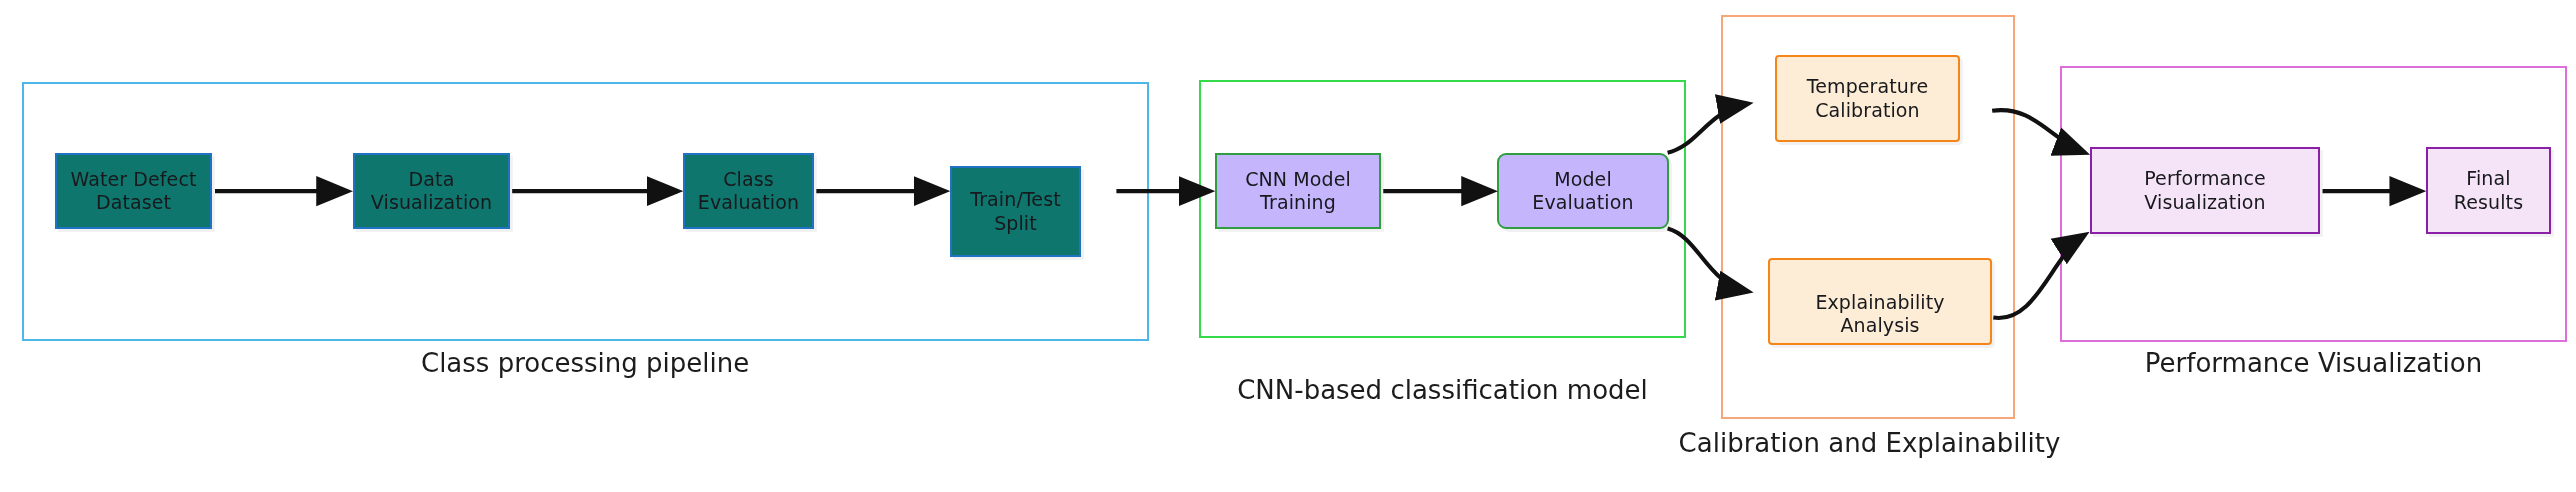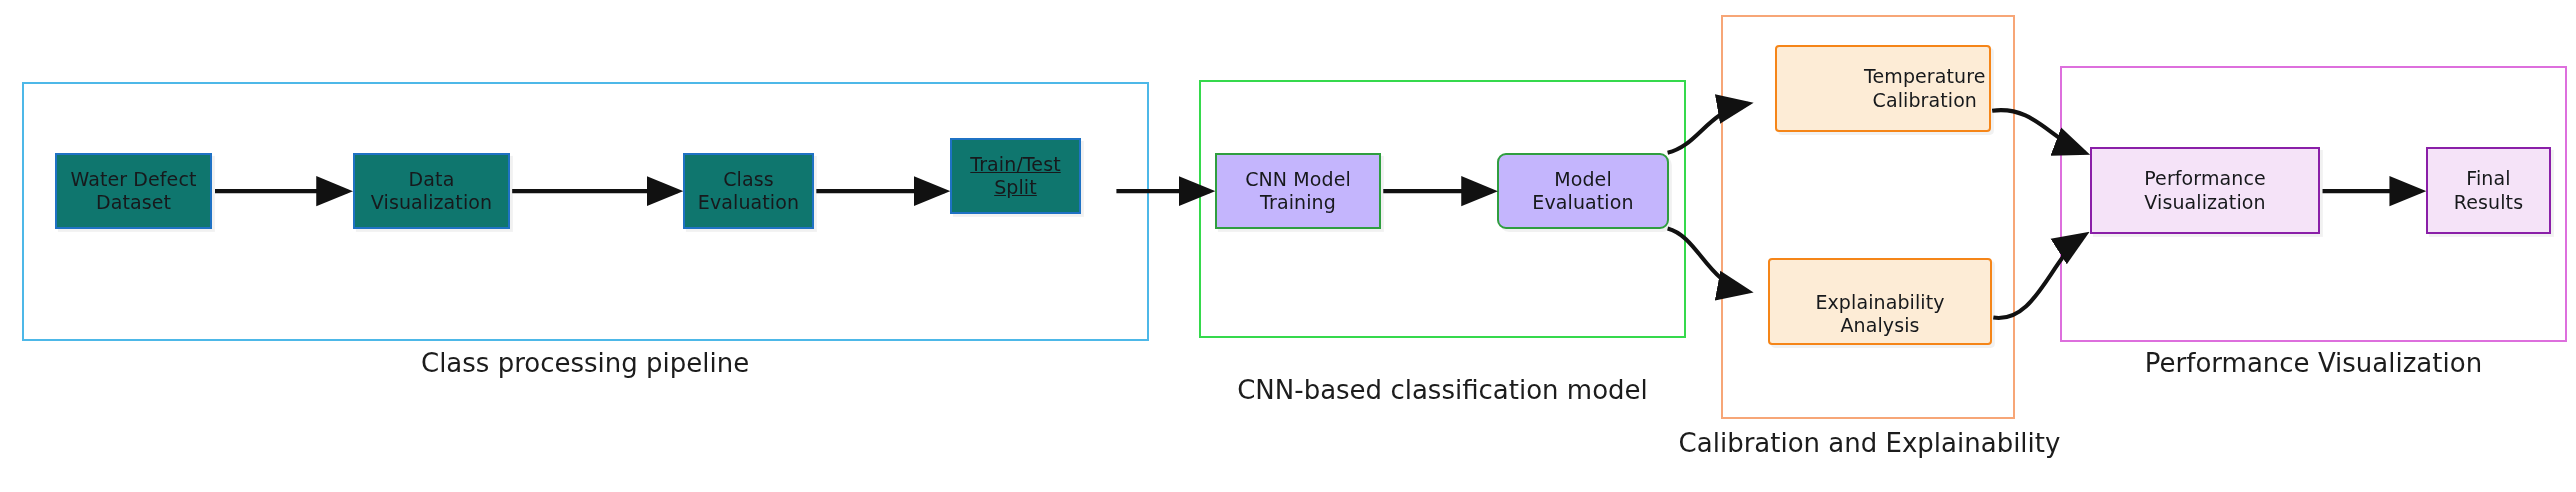--- a/index.html
+++ b/index.html
@@ -52,36 +52,36 @@
   <div class="node blue" style="left:353px; top:153px; width:157px; height:76px;">
     <span style="white-space:pre-line;">Data
 Visualization</span>
   </div>
 
   <div class="node blue" style="left:683px; top:153px; width:131px; height:76px;">
     <span style="white-space:pre-line;">Class
 Evaluation</span>
   </div>
 
-  <div class="node blue" style="left:950px; top:138px; width:131px; height:76px;text-decoration:underline;">
+  <div class="node blue" style="left:950px; top:166px; width:131px; height:91px;">
     <span style="white-space:pre-line;">Train/Test
 Split</span>
   </div>
 
   <div class="node green" style="left:1215px; top:153px; width:166px; height:76px;">
     <span style="white-space:pre-line;">CNN Model
 Training</span>
   </div>
 
   <div class="node green" style="left:1497px; top:153px; width:172px; height:76px;border-radius:9px;">
     <span style="white-space:pre-line;">Model
 Evaluation</span>
   </div>
 
-  <div class="node orange" style="left:1775px; top:45px; width:216px; height:87px;justify-content:flex-end;">
+  <div class="node orange" style="left:1775px; top:55px; width:185px; height:87px;">
     <span style="white-space:pre-line;">Temperature
 Calibration</span>
   </div>
 
   <div class="node orange" style="left:1768px; top:258px; width:224px; height:87px;">
     <span style="white-space:pre-line;margin-top:25px;">Explainability
 Analysis</span>
   </div>
 
   <div class="node purple" style="left:2090px; top:147px; width:230px; height:87px;">

